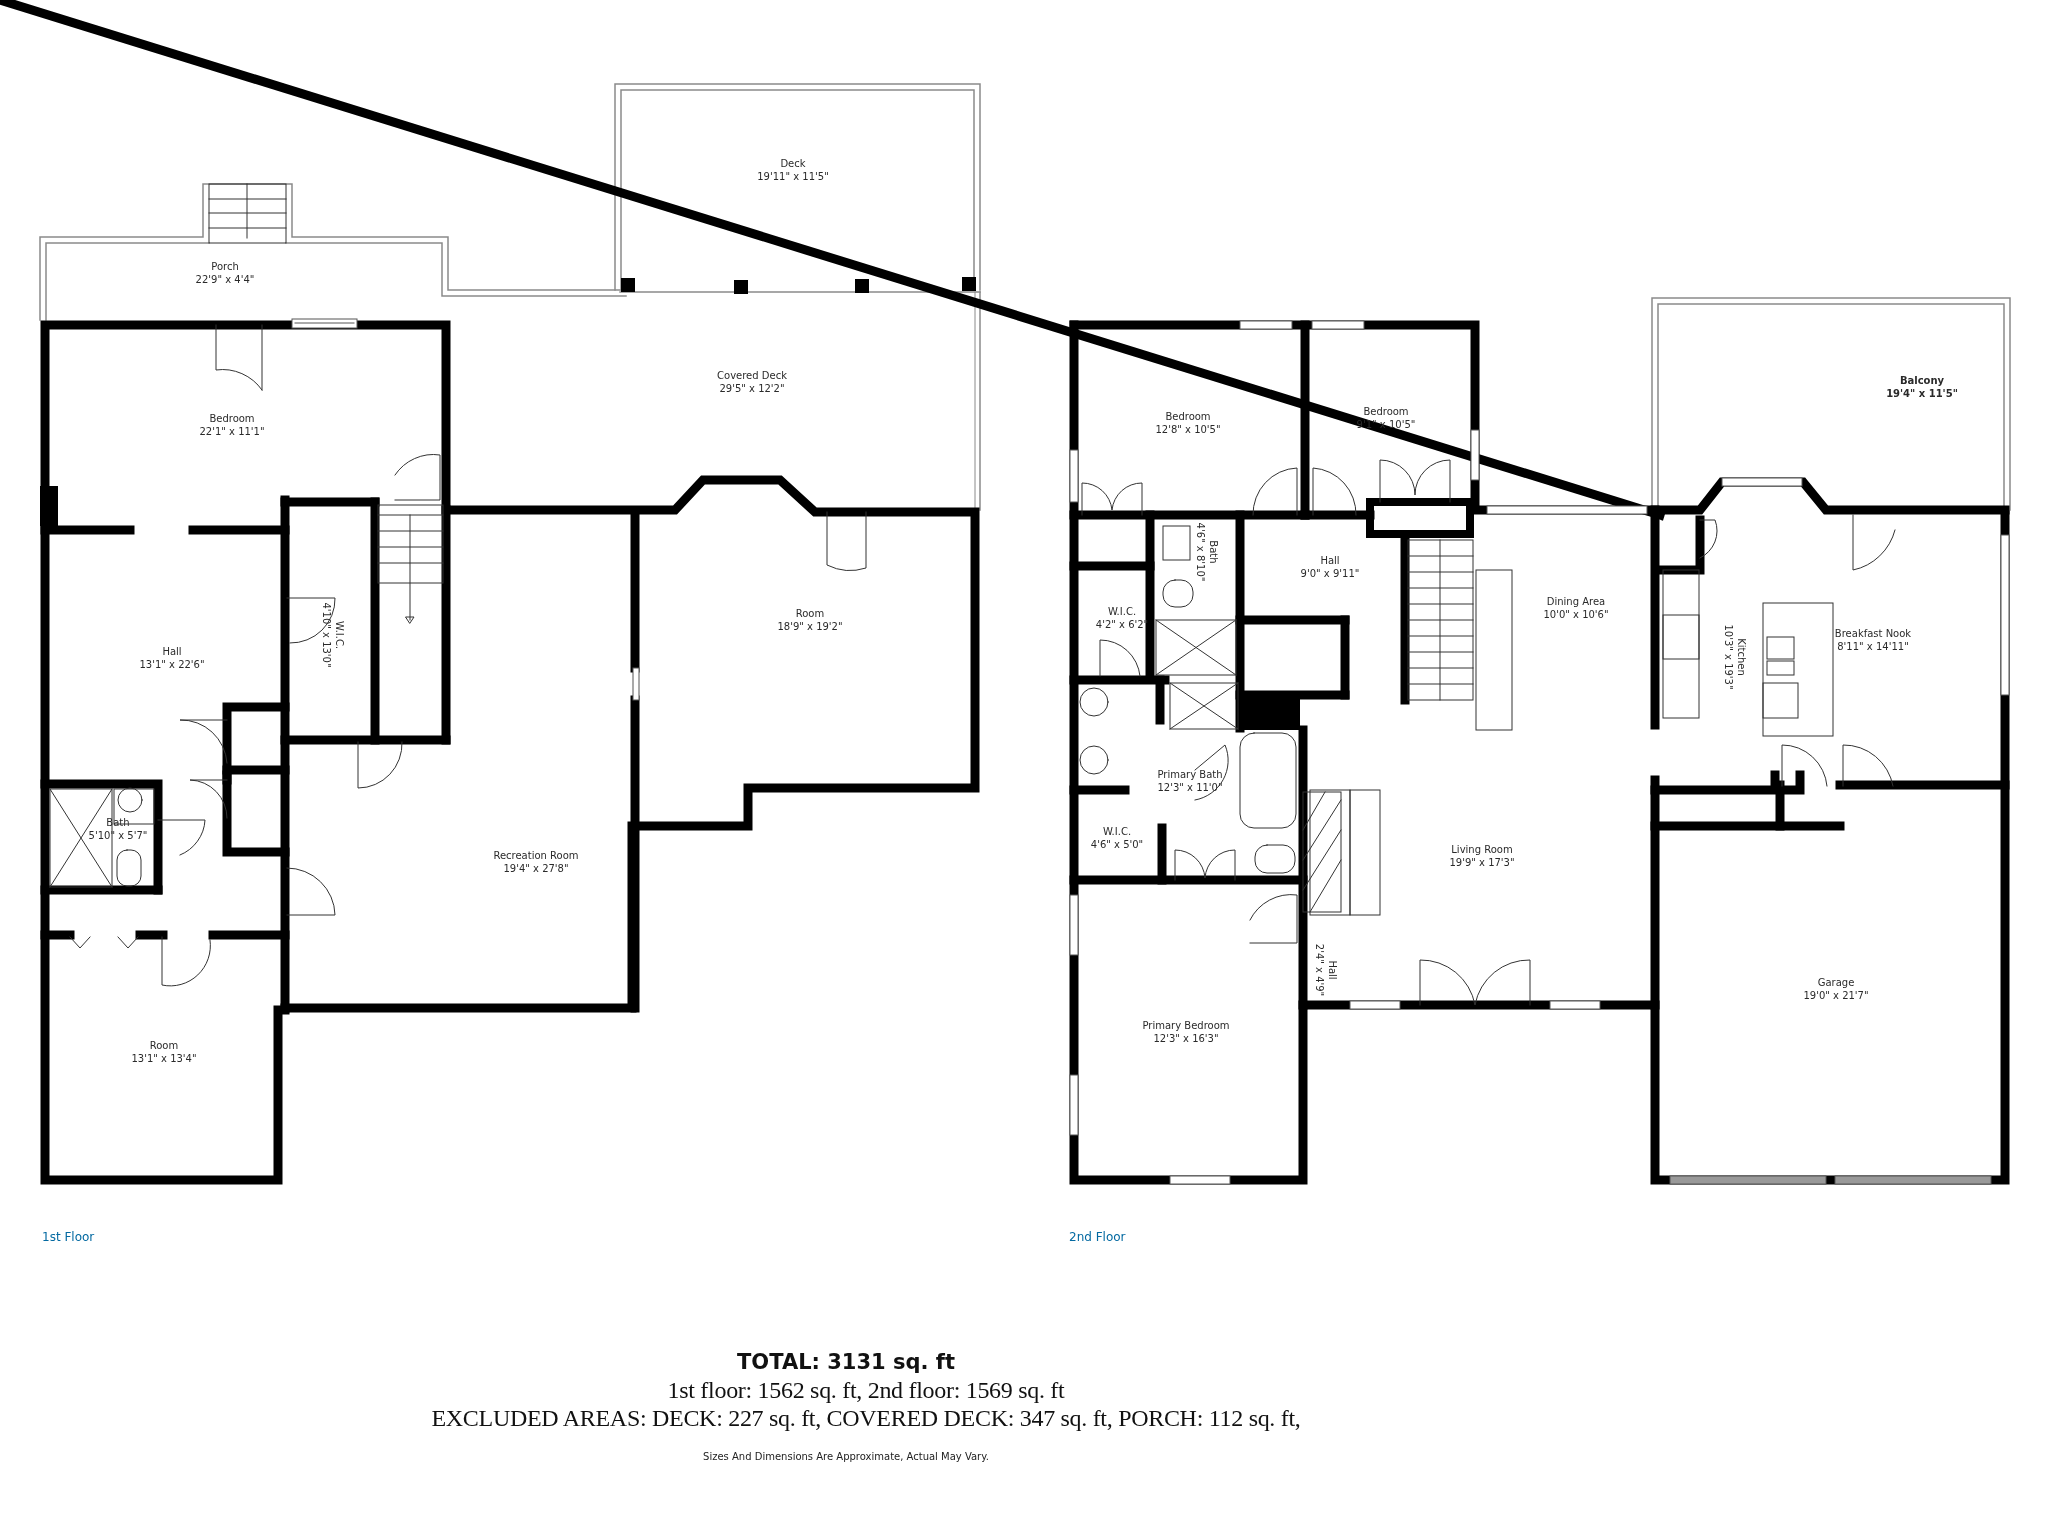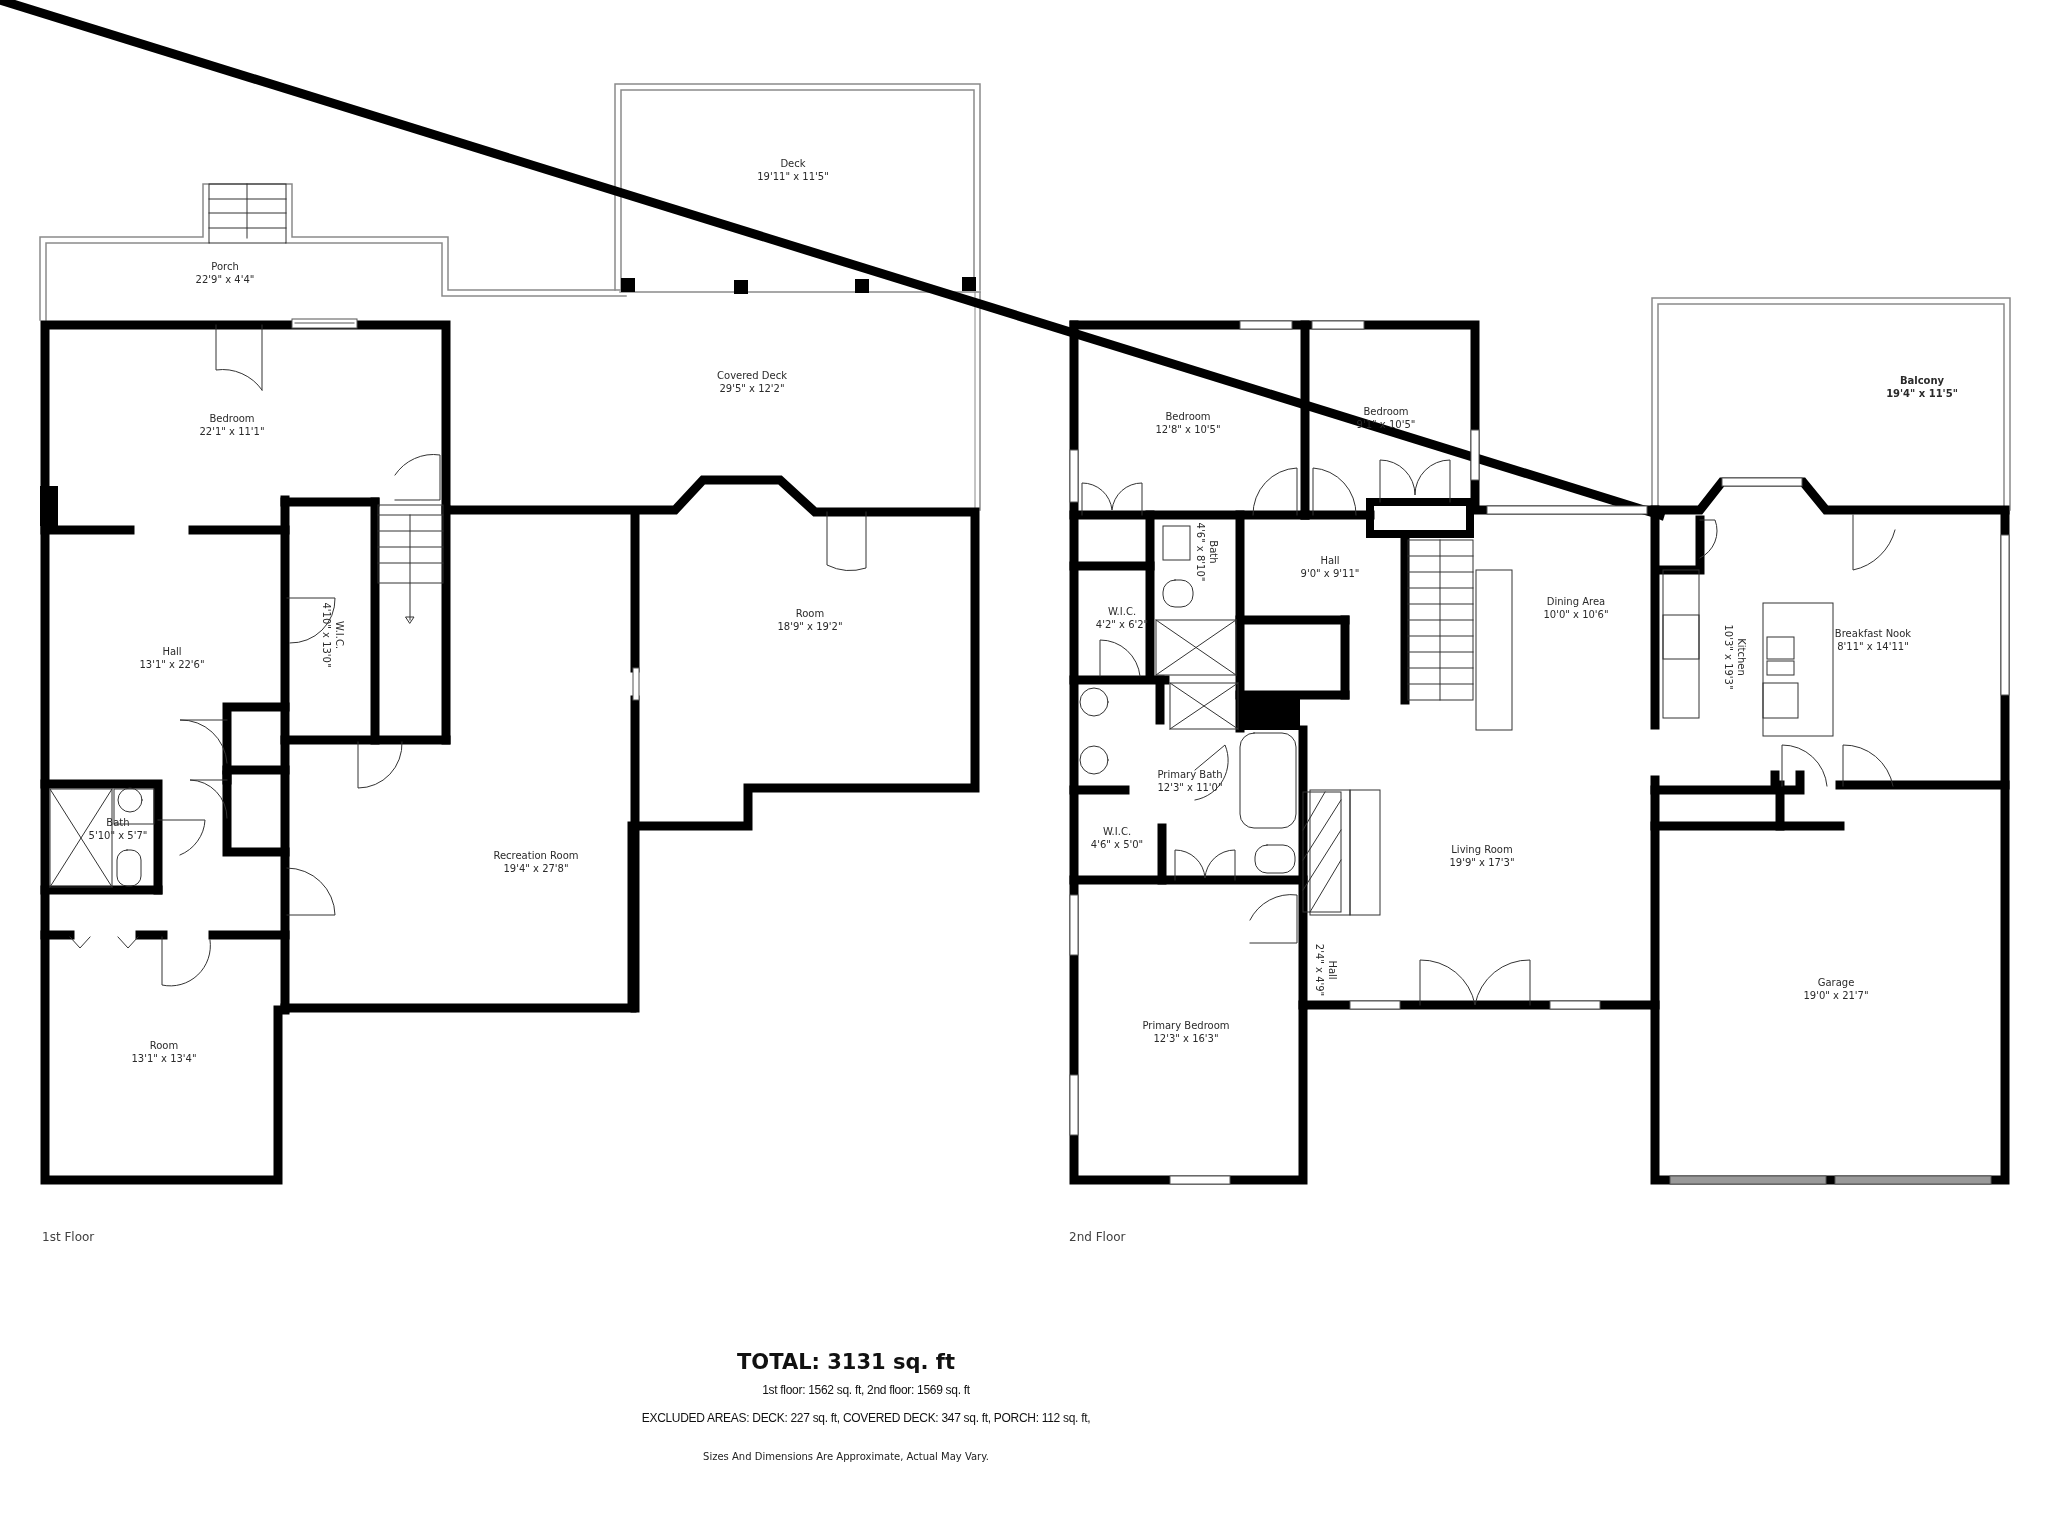--- a/index.html
+++ b/index.html
@@ -1,24 +1,24 @@
 <!DOCTYPE html>
 <html><head>
   <meta charset="utf-8">
   <style>
     html, body { margin: 0; padding: 0; background: #ffffff; }
     body { width: 2048px; height: 1536px; position: relative; overflow: hidden; font-family: "DejaVu Sans", sans-serif; color: #222; }
     #plan { position: absolute; left: 0; top: 0; width: 2048px; height: 1536px; }
     .room-label { position: absolute; transform: translate(-50%, -50%); text-align: center; font-size: 10px; line-height: 13px; color: #2a2a2a; white-space: nowrap; pointer-events: none; }
     .room-label.rot { transform: translate(-50%, -50%) rotate(90deg); }
     .room-label span { display: block; }
-    .floor-label { position: absolute; font-size: 12px; color: #404040; }
+    .floor-label { position: absolute; font-size: 12px; color: #0369a1; }
     .summary { position: absolute; left: 0; width: 1692px; top: 1348px; text-align: center; color: #111; }
     .summary .total { font-size: 21px; font-weight: bold; line-height: 28px; font-family: "DejaVu Sans", sans-serif; }
-    .summary .line { font-size: 12px; line-height: 28px; font-family: Liberation Sans, sans-serif; letter-spacing: -0.3px; padding-left: 40px; }
+    .summary .line { font-size: 24px; line-height: 28px; font-family: Liberation Serif, serif; letter-spacing: -0.3px; padding-left: 40px; }
     .summary .note { font-size: 10px; line-height: 14px; margin-top: 18px; color: #222; }
   </style>
 </head>
 <body>
 
 <svg id="plan" viewBox="0 0 2048 1536" xmlns="http://www.w3.org/2000/svg">
   <g fill="none" stroke="#000" stroke-linecap="square">
 
     <g>
 

